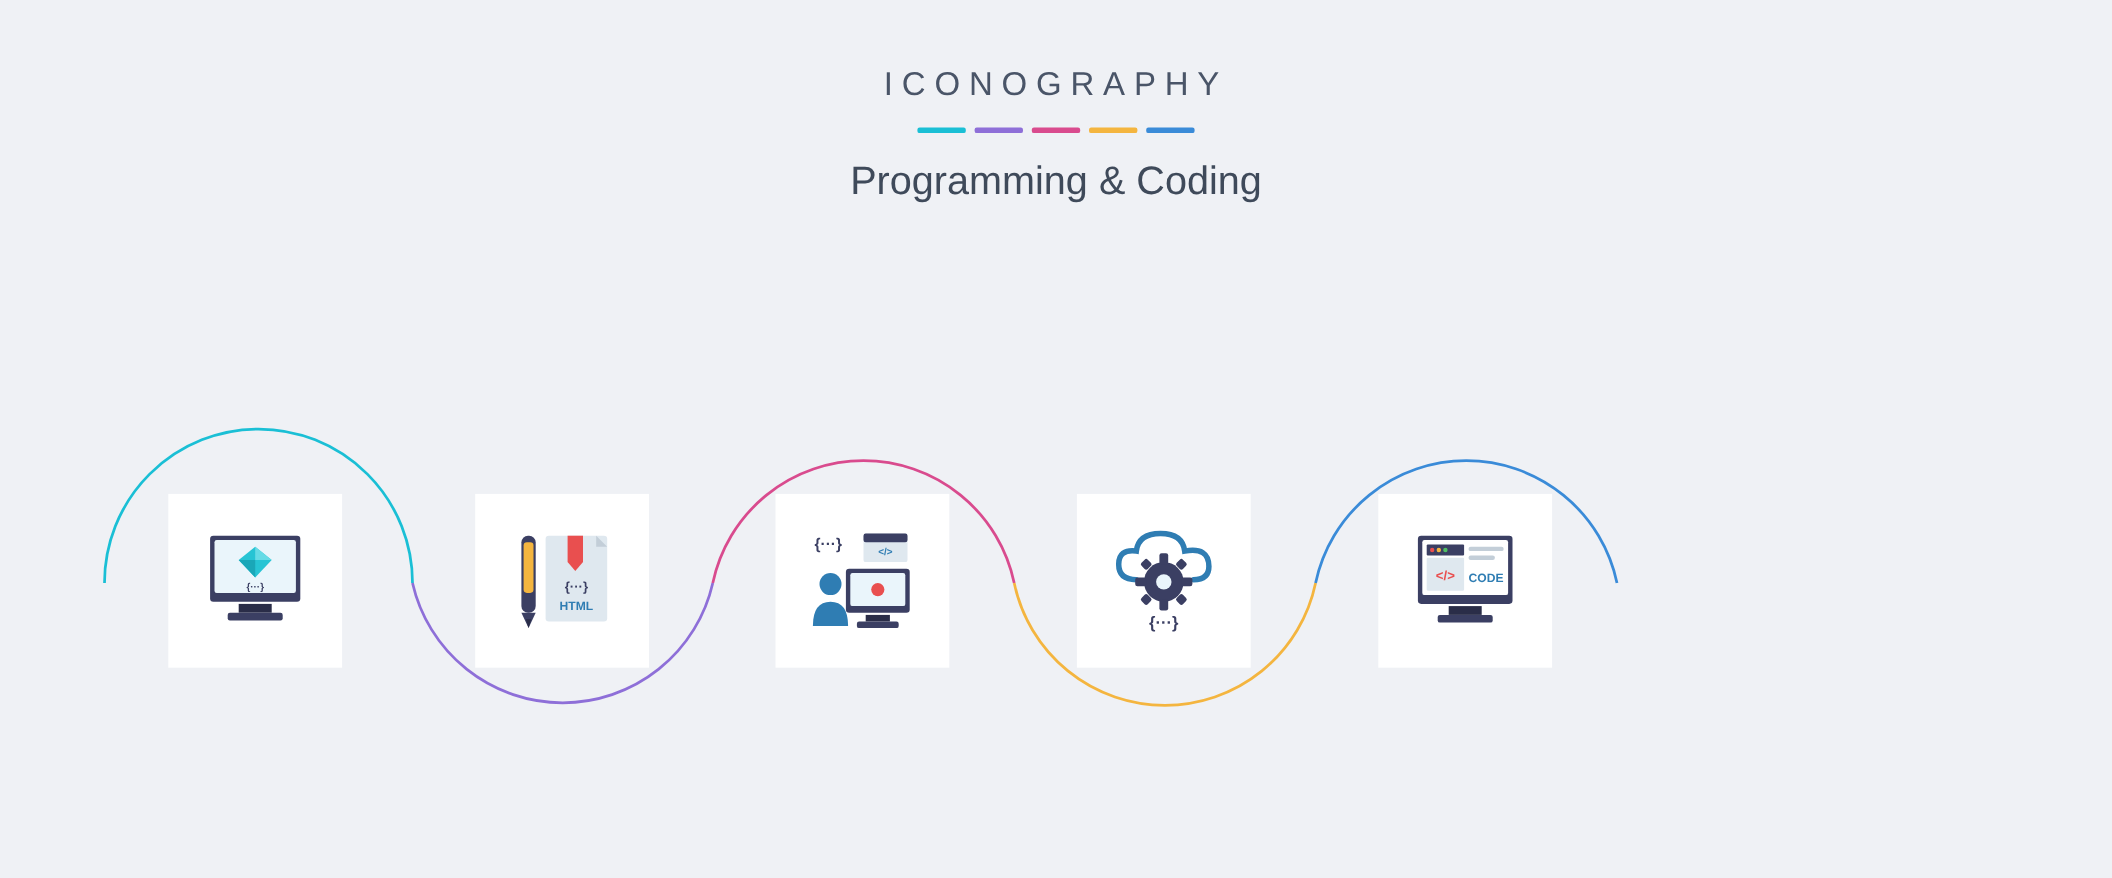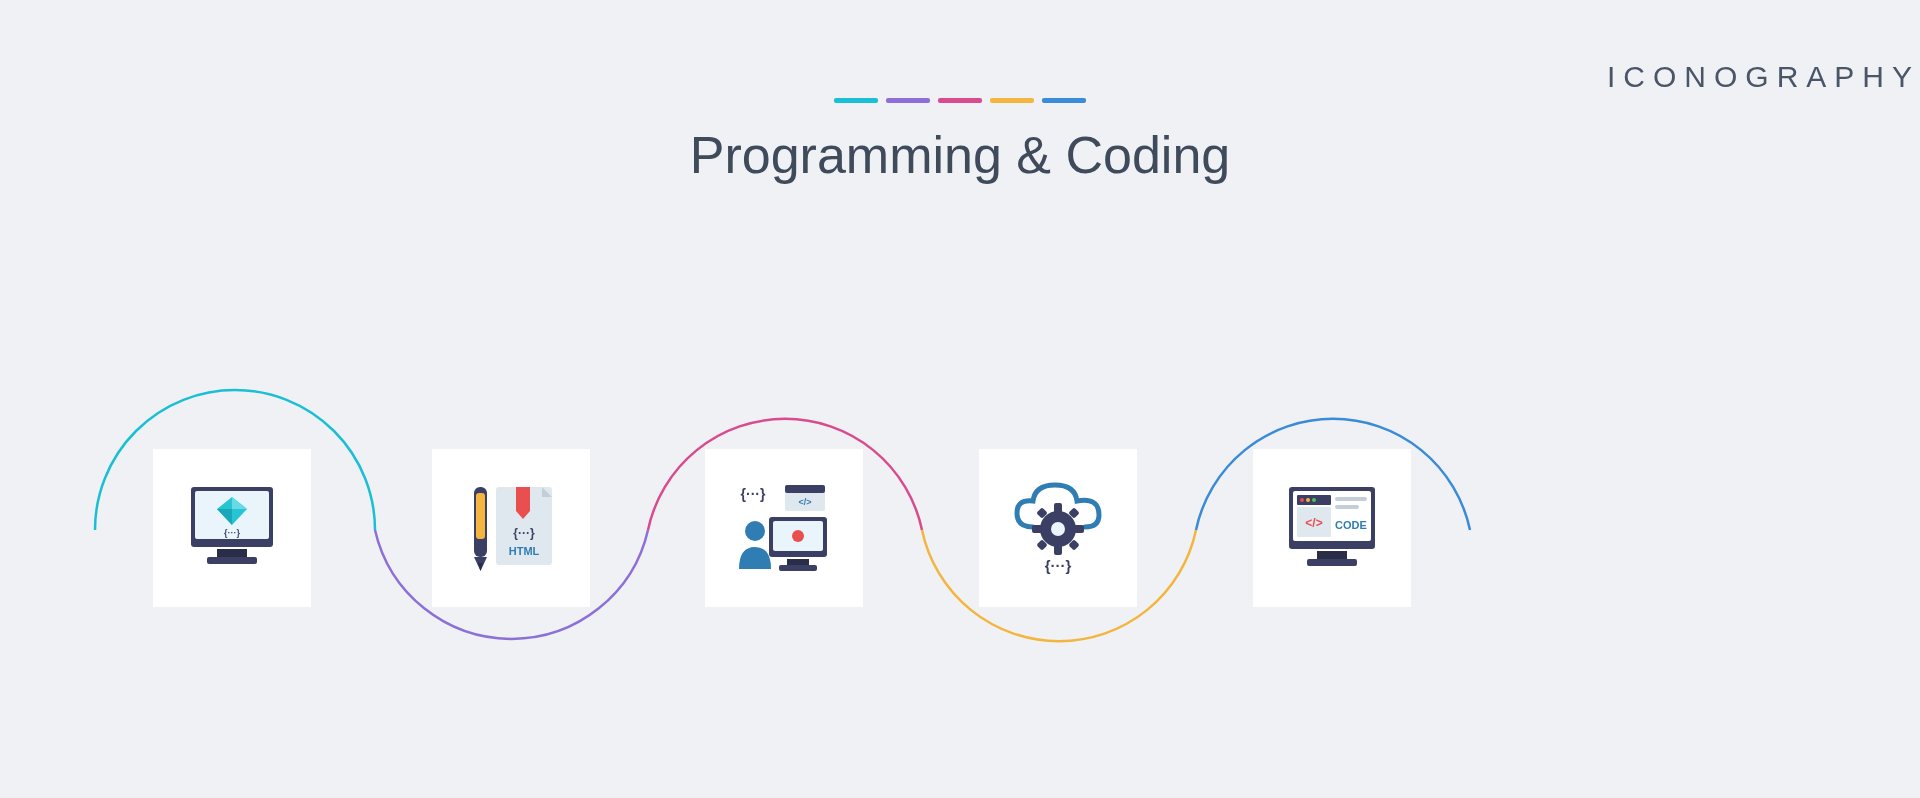--- a/index.html
+++ b/index.html
@@ -16,36 +16,35 @@
     top: 60px;
     left: 0;
     width: 100%;
     text-align: center;
   }
   .brand {
     font-size: 30px;
     letter-spacing: 8px;
     color: #4a5568;
     font-weight: 400;
-    margin-bottom: 4px;
-    text-align: right;
+    margin-bottom: 22px;
   }
   .accents {
     display: flex;
     justify-content: center;
     gap: 8px;
     margin-bottom: 22px;
   }
   .accent {
     width: 44px;
     height: 4.5px;
     border-radius: 2px;
   }
   .title {
-    font-size: 52px;
+    font-size: 36px;
     color: #3f4a5a;
     font-weight: 400;
   }
   .canvas {
     position: absolute;
     top: 0;
     left: 0;
     width: 1920px;
     height: 798px;
   }

